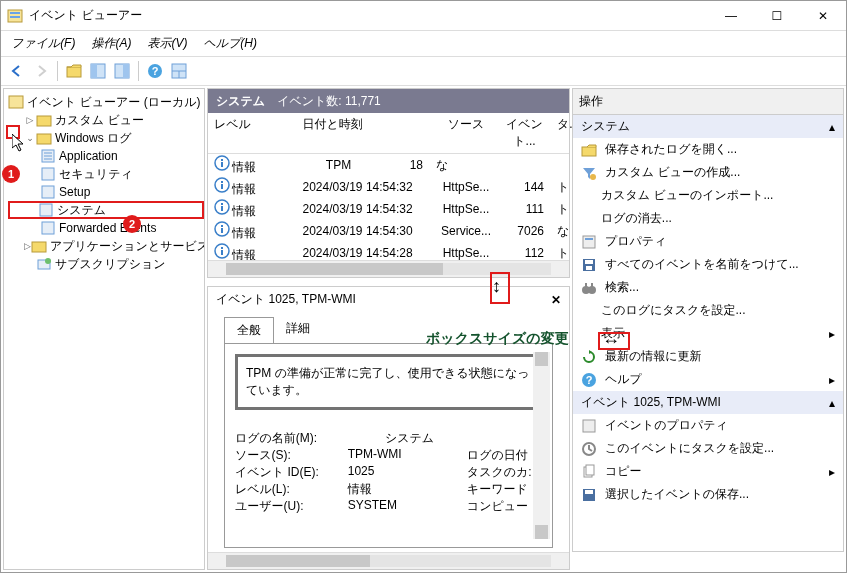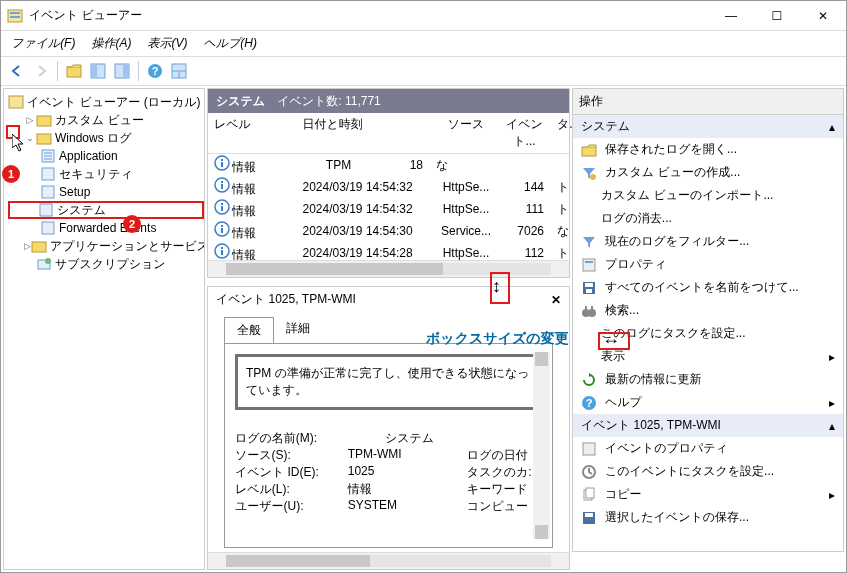--- a/index.html
+++ b/index.html
@@ -57,21 +57,21 @@
   .actions-section { background:#e8ecf8; font-size:12px; padding:3px 8px; display:flex; align-items:center;}
   .actions-section .arrow { margin-left:auto;}
   .action-item { display:flex; align-items:center; font-size:12px; padding:3px 8px; gap:8px;}
   .action-indent { padding-left:28px;}
   .ai-icon {width:16px;height:16px; display:inline-flex; align-items:center; justify-content:center;}
   .scrollbar-h { height:17px; background:#f0f0f0; border-top:1px solid #ddd; position:relative;}
   .sbh-rail {position:absolute;left:18px;right:18px;top:2px;bottom:2px;background:#e4e4e4;}
   .sbh-thumb {position:absolute;top:2px;bottom:2px;left:18px;width:60%;background:#c8c8c8;}
   .callout { position:absolute; border:2px solid #e01b1b; pointer-events:none;}
   .marker { position:absolute; width:18px; height:18px; border-radius:50%; background:#e01b1b; color:#fff; font-size:11px; font-weight:bold; display:flex; align-items:center; justify-content:center; pointer-events:none;}
-  .anno-text { position:absolute; color:#0369a1; font-weight:bold; font-size:14px; pointer-events:none;}
+  .anno-text { position:absolute; color:#14532d; font-weight:bold; font-size:14px; pointer-events:none;}
   .anno-arrow { position:absolute; color:#000; font-size:18px; font-weight:bold; pointer-events:none; line-height:1;}
   svg { display:block;}
 </style>
 </head>
 <body>
 
 <div class="window">
 
   <div class="titlebar">
     <span class="icon">
@@ -396,28 +396,20 @@
         </div>
       <div class="action-item action-indent">
           <span>カスタム ビューのインポート...</span>
         </div>
       <div class="action-item action-indent">
           <span>ログの消去...</span>
         </div>
       <div class="action-item">
           <span class="ai-icon">
             <svg width="16" height="16">
-              <path d="M2 3 L14 3 L9 9 L9 14 L7 12 L7 9 Z" fill="#6fa0d8"></path>
-            </svg>
-          </span>
-          <span>現在のログをフィルター...</span>
-        </div>
-      <div class="action-item">
-          <span class="ai-icon">
-            <svg width="16" height="16">
               <rect x="2" y="2" width="12" height="12" fill="#eee" stroke="#999"></rect>
               <rect x="4" y="4" width="8" height="2" fill="#6fa0d8"></rect>
             </svg>
           </span>
           <span>プロパティ</span>
         </div>
       <div class="action-item">
           <span class="ai-icon">
             <svg width="16" height="16">
               <rect x="2" y="2" width="12" height="12" fill="#4a6fa0"></rect>

